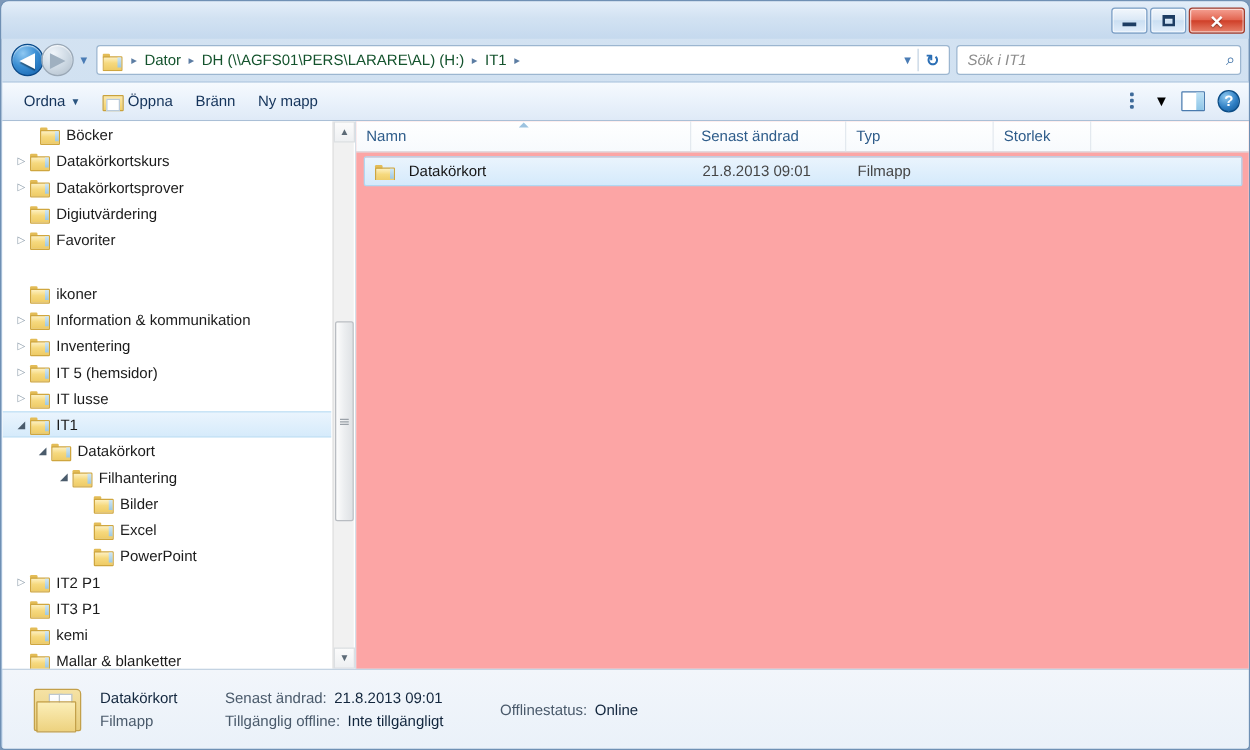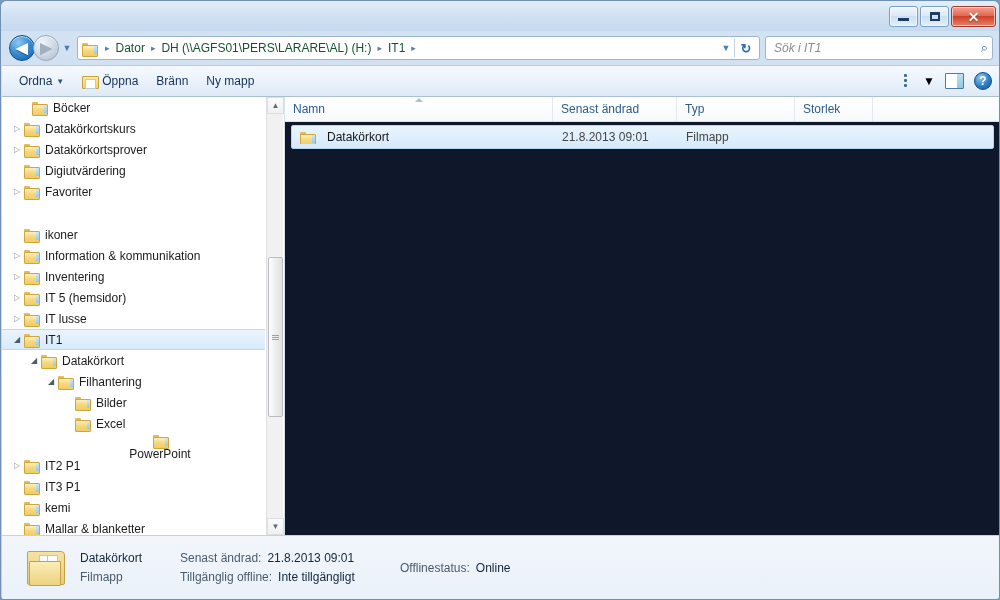--- a/index.html
+++ b/index.html
@@ -212,21 +212,21 @@
   .sb-thumb {
     position: absolute; left: 1px; width: 15px;
     background: linear-gradient(90deg,#fdfdfd 0%,#eceef0 50%,#dfe2e5 100%);
     border: 1px solid #b9bdc2; border-radius: 2px;
     display: flex; align-items: center; justify-content: center;
   }
   .grip { width: 7px; }
   .grip i { display: block; height: 1px; background: #9aa1a8; margin: 1px 0; }
 
   
-  .filepane { flex: 1; position: relative; background: #0f172a; }
+  .filepane { flex: 1; position: relative; background: #fca5a5; }
   .colhdr {
     height: 25px; display: flex;
     background: linear-gradient(180deg,#ffffff 0%,#f7fafd 100%);
     border-bottom: 1px solid #dbe3ea;
     position: relative;
   }
   .col {
     display: flex; align-items: flex-end; padding: 0 0 5px 8px;
     font-size: 12px; color: #2e5c8a;
     border-right: 1px solid #e3e9ef;
@@ -475,21 +475,21 @@
             </span>
             <span class="tlabel">Bilder</span>
           </div>
           <div class="tnode" style="padding-left: 59px;">
             <span class="tarrow"></span>
             <span class="fico">
               <span class="tab"></span>
             </span>
             <span class="tlabel">Excel</span>
           </div>
-          <div class="tnode" style="padding-left: 59px; flex-direction: column;">
+          <div class="tnode" style="padding-left: 59px;">
             <span class="tarrow"></span>
             <span class="fico">
               <span class="tab"></span>
             </span>
             <span class="tlabel">PowerPoint</span>
           </div>
           <div class="tnode" style="padding-left: 8px;">
             <span class="tarrow">▷</span>
             <span class="fico">
               <span class="tab"></span>

